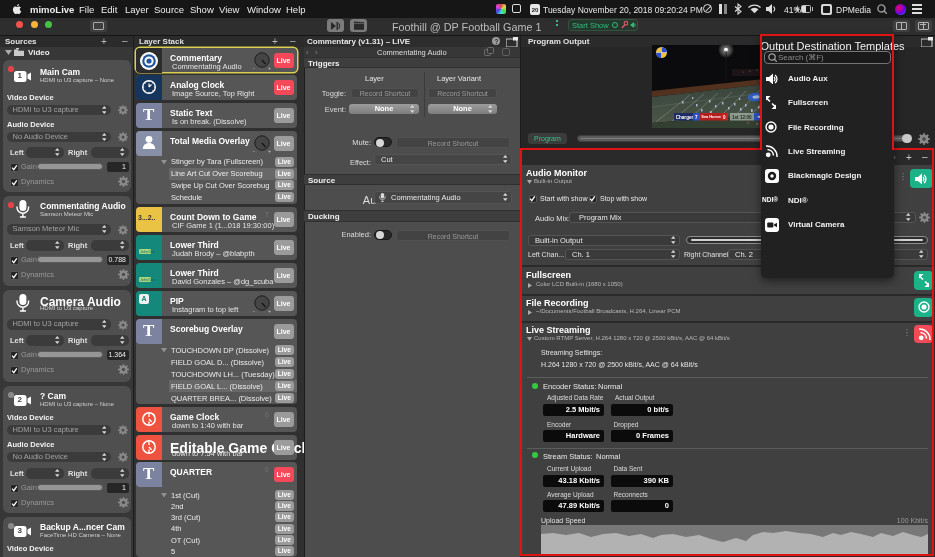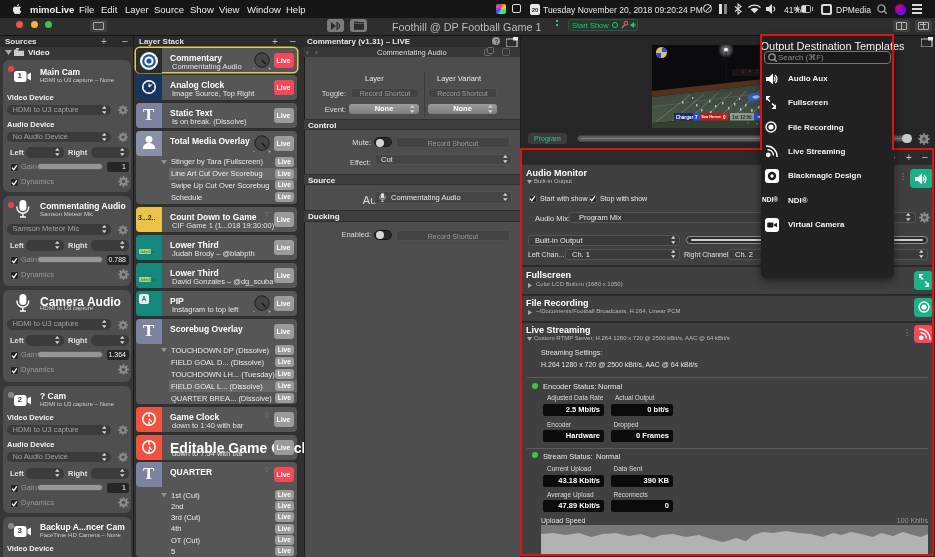--- a/index.html
+++ b/index.html
@@ -564,36 +564,36 @@
 <svg class="a" style="left:506px;top:37px;" width="12" height="10" viewBox="0 0 12 10">
       <use href="#winicon"></use>
     </svg>
 <div class="a" style="left:304px;top:46.5px;width:216px;height:10.5px;background:#373737"></div>
 <div class="tx" style="left:306px;top:47.5px;font-size:8px;color:#888;">‹</div>
 <div class="tx" style="left:315px;top:47.5px;font-size:8px;color:#888;">›</div>
 <div class="tx" style="left:377px;top:48px;font-size:7.5px;color:#dedede;">Commentating Audio</div>
 <div class="a" style="left:484px;top:48.5px;width:7px;height:7px;border:1px solid #6e6e6e;border-radius:1.5px"></div>
     <div class="a" style="left:486.5px;top:46.5px;width:7px;height:7px;border:1px solid #6e6e6e;border-radius:1.5px;background:#373737"></div>
 <div class="a" style="left:502px;top:47.5px;width:8px;height:8px;border:1px solid #5e5e5e;border-radius:2px"></div>
+<div class="shead" style="top:57px;height:11px;line-height:11px;left:304px;width:216px"><span style="margin-left:4px">Triggers</span></div>
 <div class="tx" style="left:365px;top:74px;font-size:7.5px;color:#e8e8e8;">Layer</div>
 <div class="tx" style="left:437px;top:74px;font-size:7.5px;color:#e8e8e8;">Layer Variant</div>
 <div class="a" style="left:423.5px;top:72px;width:1px;height:45px;background:#3c3c3c"></div>
 <div class="tx" style="right:589px;top:88.5px;font-size:7.5px;color:#dcdcdc;">Toggle:</div>
 <div class="rsbtn" style="left:351px;top:87.5px;width:68px;height:10.5px;line-height:10.5px">Record Shortcut</div>
 <div class="rsbtn" style="left:428px;top:87.5px;width:69px;height:10.5px;line-height:10.5px">Record Shortcut</div>
 <div class="tx" style="right:589px;top:104.5px;font-size:7.5px;color:#dcdcdc;">Event:</div>
 <div class="ndd" style="left:349px;top:103.5px;width:70px;height:10.5px;line-height:10.5px">None</div>
 <svg class="a" style="left:410px;top:104.5px" width="4.5" height="8" viewBox="0 0 5 9">
       <use href="#step"></use>
     </svg>
 <div class="ndd" style="left:428px;top:103.5px;width:69px;height:10.5px;line-height:10.5px">None</div>
 <svg class="a" style="left:488px;top:104.5px" width="4.5" height="8" viewBox="0 0 5 9">
       <use href="#step"></use>
     </svg>
-<div class="shead" style="top:119px;height:11px;line-height:11px;left:304px;width:216px"><span style="margin-left:4px">Control</span></div>
 <div class="tx" style="right:564px;top:138px;font-size:7.5px;color:#dcdcdc;">Mute:</div>
 <div class="toggle" style="left:374px;top:137px"></div>
 <div class="rsbtn" style="left:396px;top:137px;width:114px;height:11px;line-height:11px">Record Shortcut</div>
 <div class="tx" style="right:564px;top:158px;font-size:7.5px;color:#dcdcdc;">Effect:</div>
 <div class="dsel" style="left:374px;top:153.5px;width:138px;height:11px;line-height:10px"><span style="margin-left:6px">Cut</span></div>
 <svg class="a" style="left:503px;top:154.5px" width="4.5" height="8" viewBox="0 0 5 9">
       <use href="#step"></use>
     </svg>
 <div class="shead" style="top:173.5px;height:11.5px;line-height:11.5px;left:304px;width:216px"><span style="margin-left:4px">Source</span></div>
 <div class="tx" style="right:544px;top:193.5px;font-size:11px;color:#dcdcdc;">Audio</div>
@@ -602,20 +602,21 @@
       <use href="#mic" style="filter:brightness(0.85)"></use>
     </svg>
 <svg class="a" style="left:503px;top:192.5px" width="4.5" height="8" viewBox="0 0 5 9">
       <use href="#step"></use>
     </svg>
 <div class="shead" style="top:210px;height:11.5px;line-height:11.5px;left:304px;width:216px"><span style="margin-left:4px">Ducking</span></div>
 <div class="tx" style="right:564px;top:230px;font-size:7.5px;color:#dcdcdc;">Enabled:</div>
 <div class="toggle" style="left:374px;top:229.5px"></div>
 <div class="rsbtn" style="left:396px;top:229.5px;width:114px;height:11px;line-height:11px">Record Shortcut</div>
 <div class="a" style="left:520px;top:36px;width:415px;height:112px;background:#262626;border-left:1px solid #1c1c1c"></div>
+<div class="phead" style="left:521px;top:36px;width:414px;height:11px;line-height:11px"><span style="margin-left:7px">Program Output</span></div>
 <svg class="a" style="left:921px;top:37px;" width="12" height="10" viewBox="0 0 12 10">
       <use href="#winicon"></use>
     </svg>
 <svg class="a" style="left:652px;top:45px" width="150" height="83" viewBox="0 0 150 83">
 <rect width="150" height="83" fill="#0b0b0d"></rect>
 <radialGradient id="glow" cx="50%" cy="50%" r="50%">
         <stop offset="0%" stop-color="#fff"></stop>
         <stop offset="35%" stop-color="#ccc" stop-opacity=".45"></stop>
         <stop offset="100%" stop-color="#fff" stop-opacity="0"></stop>
       </radialGradient>

